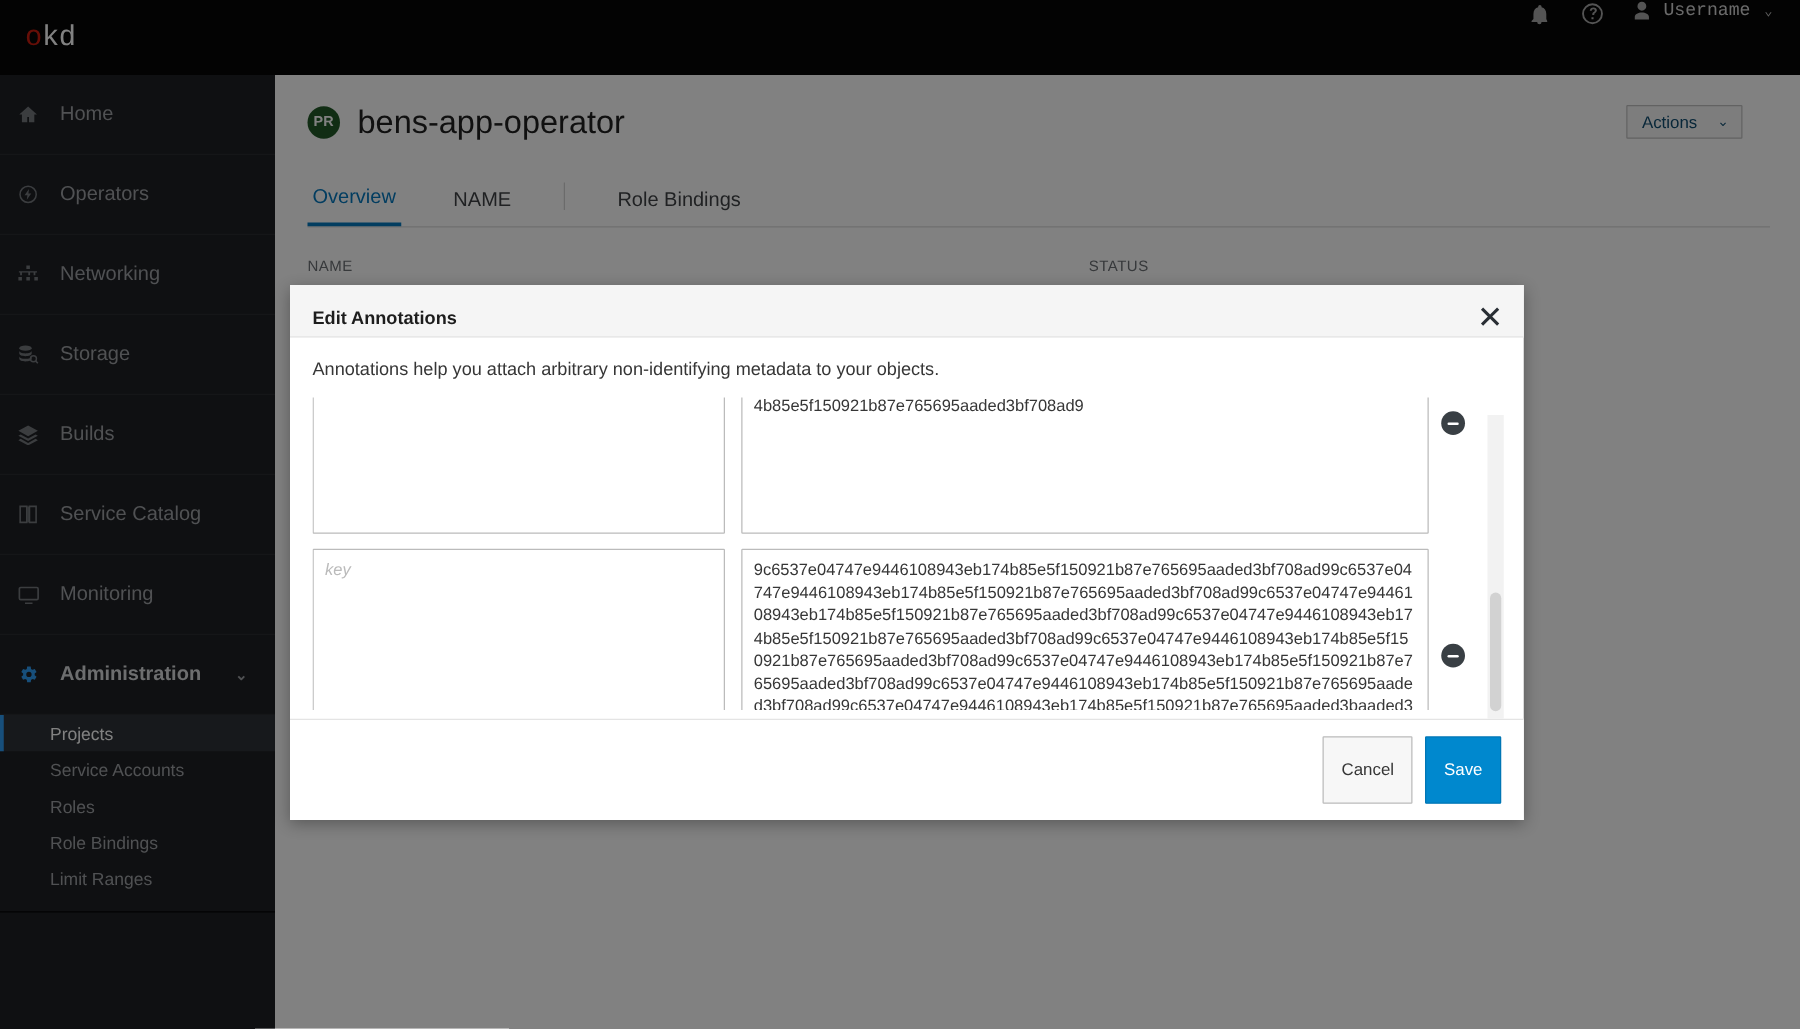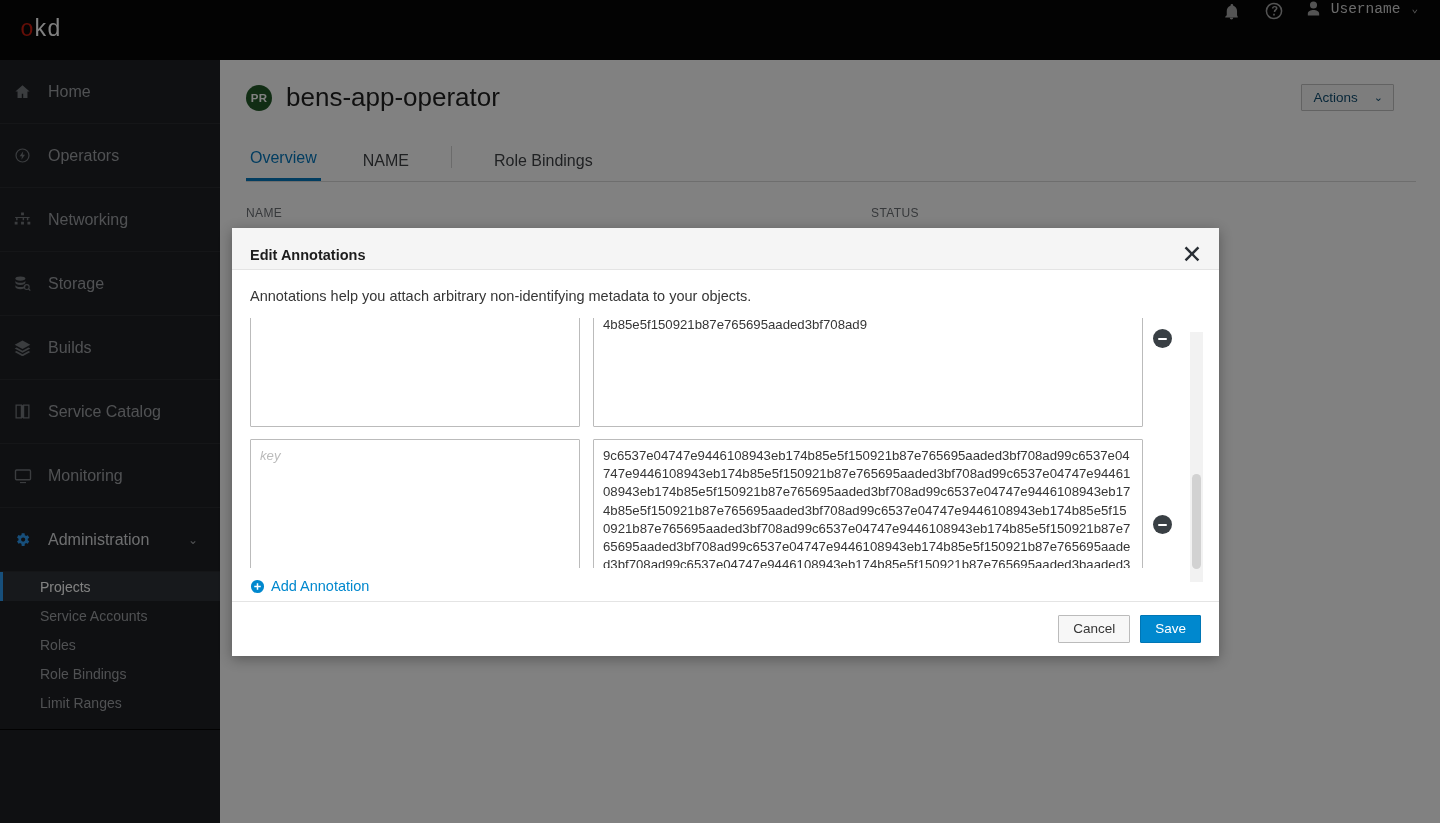--- a/index.html
+++ b/index.html
@@ -52,21 +52,21 @@
     position: relative; height: 64px; display: flex; align-items: center;
     padding-left: 14px; color: #9c9fa3; font-size: 16px;
     border-bottom: 1px solid #27292d; cursor: pointer;
   }
   .nav-item .nav-ico {
     width: 30px; display: flex; align-items: center; justify-content: flex-start;
     color: #72767b; flex: 0 0 30px;
   }
   .nav-item .nav-ico svg { display: block; fill: currentColor; }
   .nav-item .nav-label { padding-left: 4px; }
-  .nav-item.expanded { color: #d6d8da; }
+  .nav-item.expanded { color: #d6d8da; font-weight: bold; }
   .nav-item.expanded .nav-ico { color: #2b9af3; }
   .nav-item .chev {
     margin-left: auto; margin-right: 22px; color: #9c9fa3; font-size: 12px;
     display: flex; align-items: center;
   }
   .nav-sub { background: #1b1d21; padding-bottom: 6px; }
   .nav-subitem {
     position: relative; height: 29px; display: flex; align-items: center;
     padding-left: 40px; color: #9c9fa3; font-size: 14px; cursor: pointer;
   }
@@ -187,21 +187,21 @@
   }
   .add-ann svg { display: block; fill: currentColor; }
 
   .modal-footer {
     border-top: 1px solid #e4e4e4; padding: 13px 18px;
     display: flex; justify-content: flex-end; gap: 10px;
     background: #fff;
   }
   .btn {
     font-family: "Liberation Sans", sans-serif;
-    font-size: 13.5px; padding: 4px 14px; border-radius: 1px; cursor: pointer;
+    font-size: 13.5px; padding: 17px 14px; border-radius: 1px; cursor: pointer;
     line-height: 18px;
   }
   .btn-cancel { background: #f7f7f7; border: 1px solid #bbbbbb; color: #363636; }
   .btn-save { background: #0088ce; border: 1px solid #0076b5; color: #ffffff; }
 </style>
 </head>
 <body>
 
 <div id="root">
 

